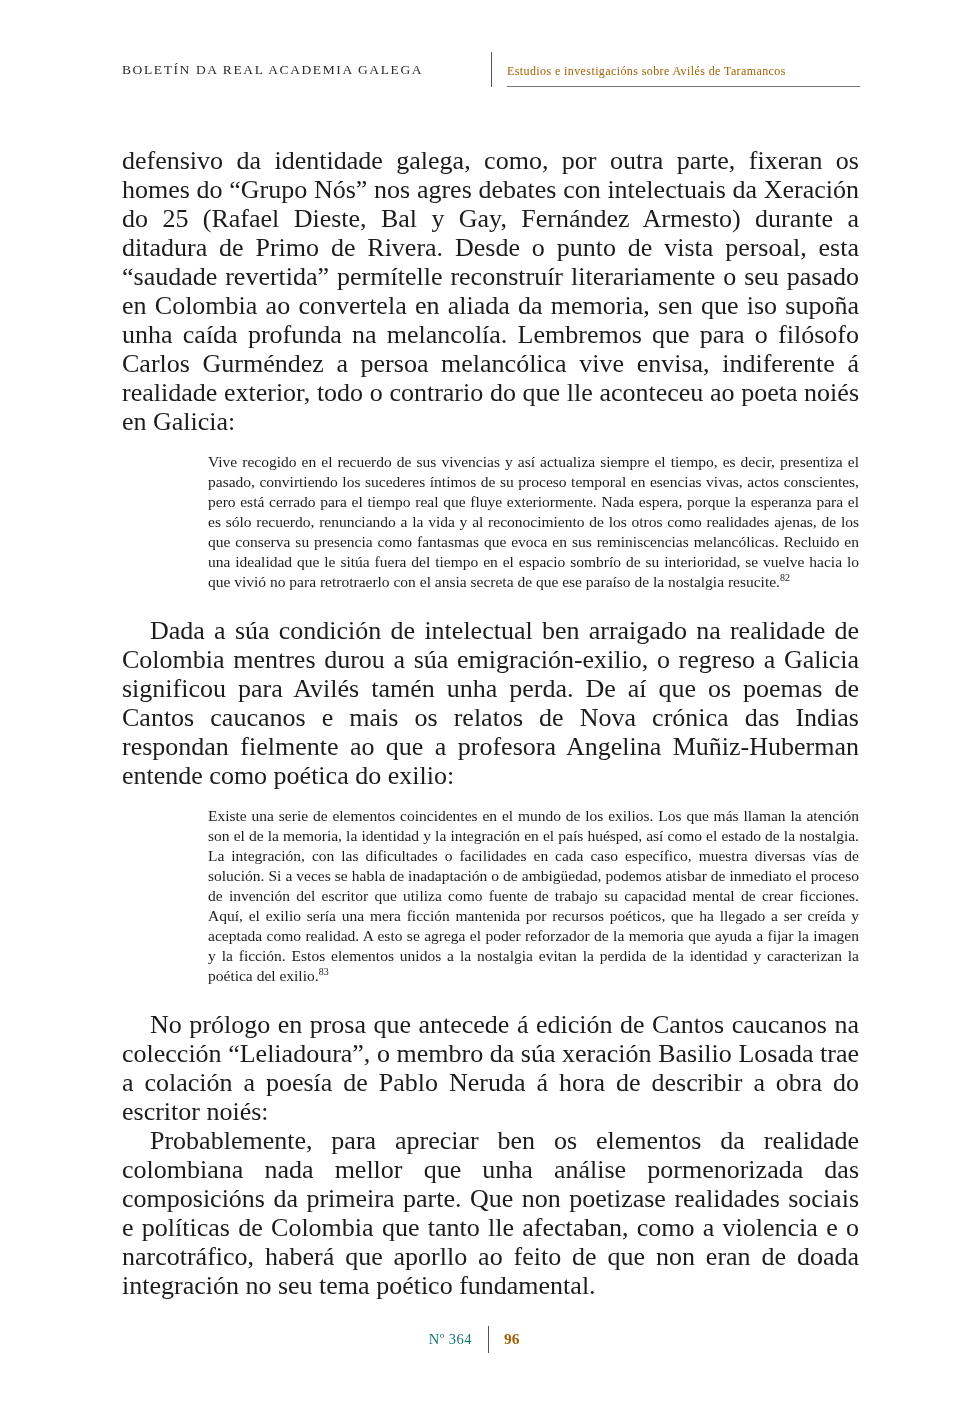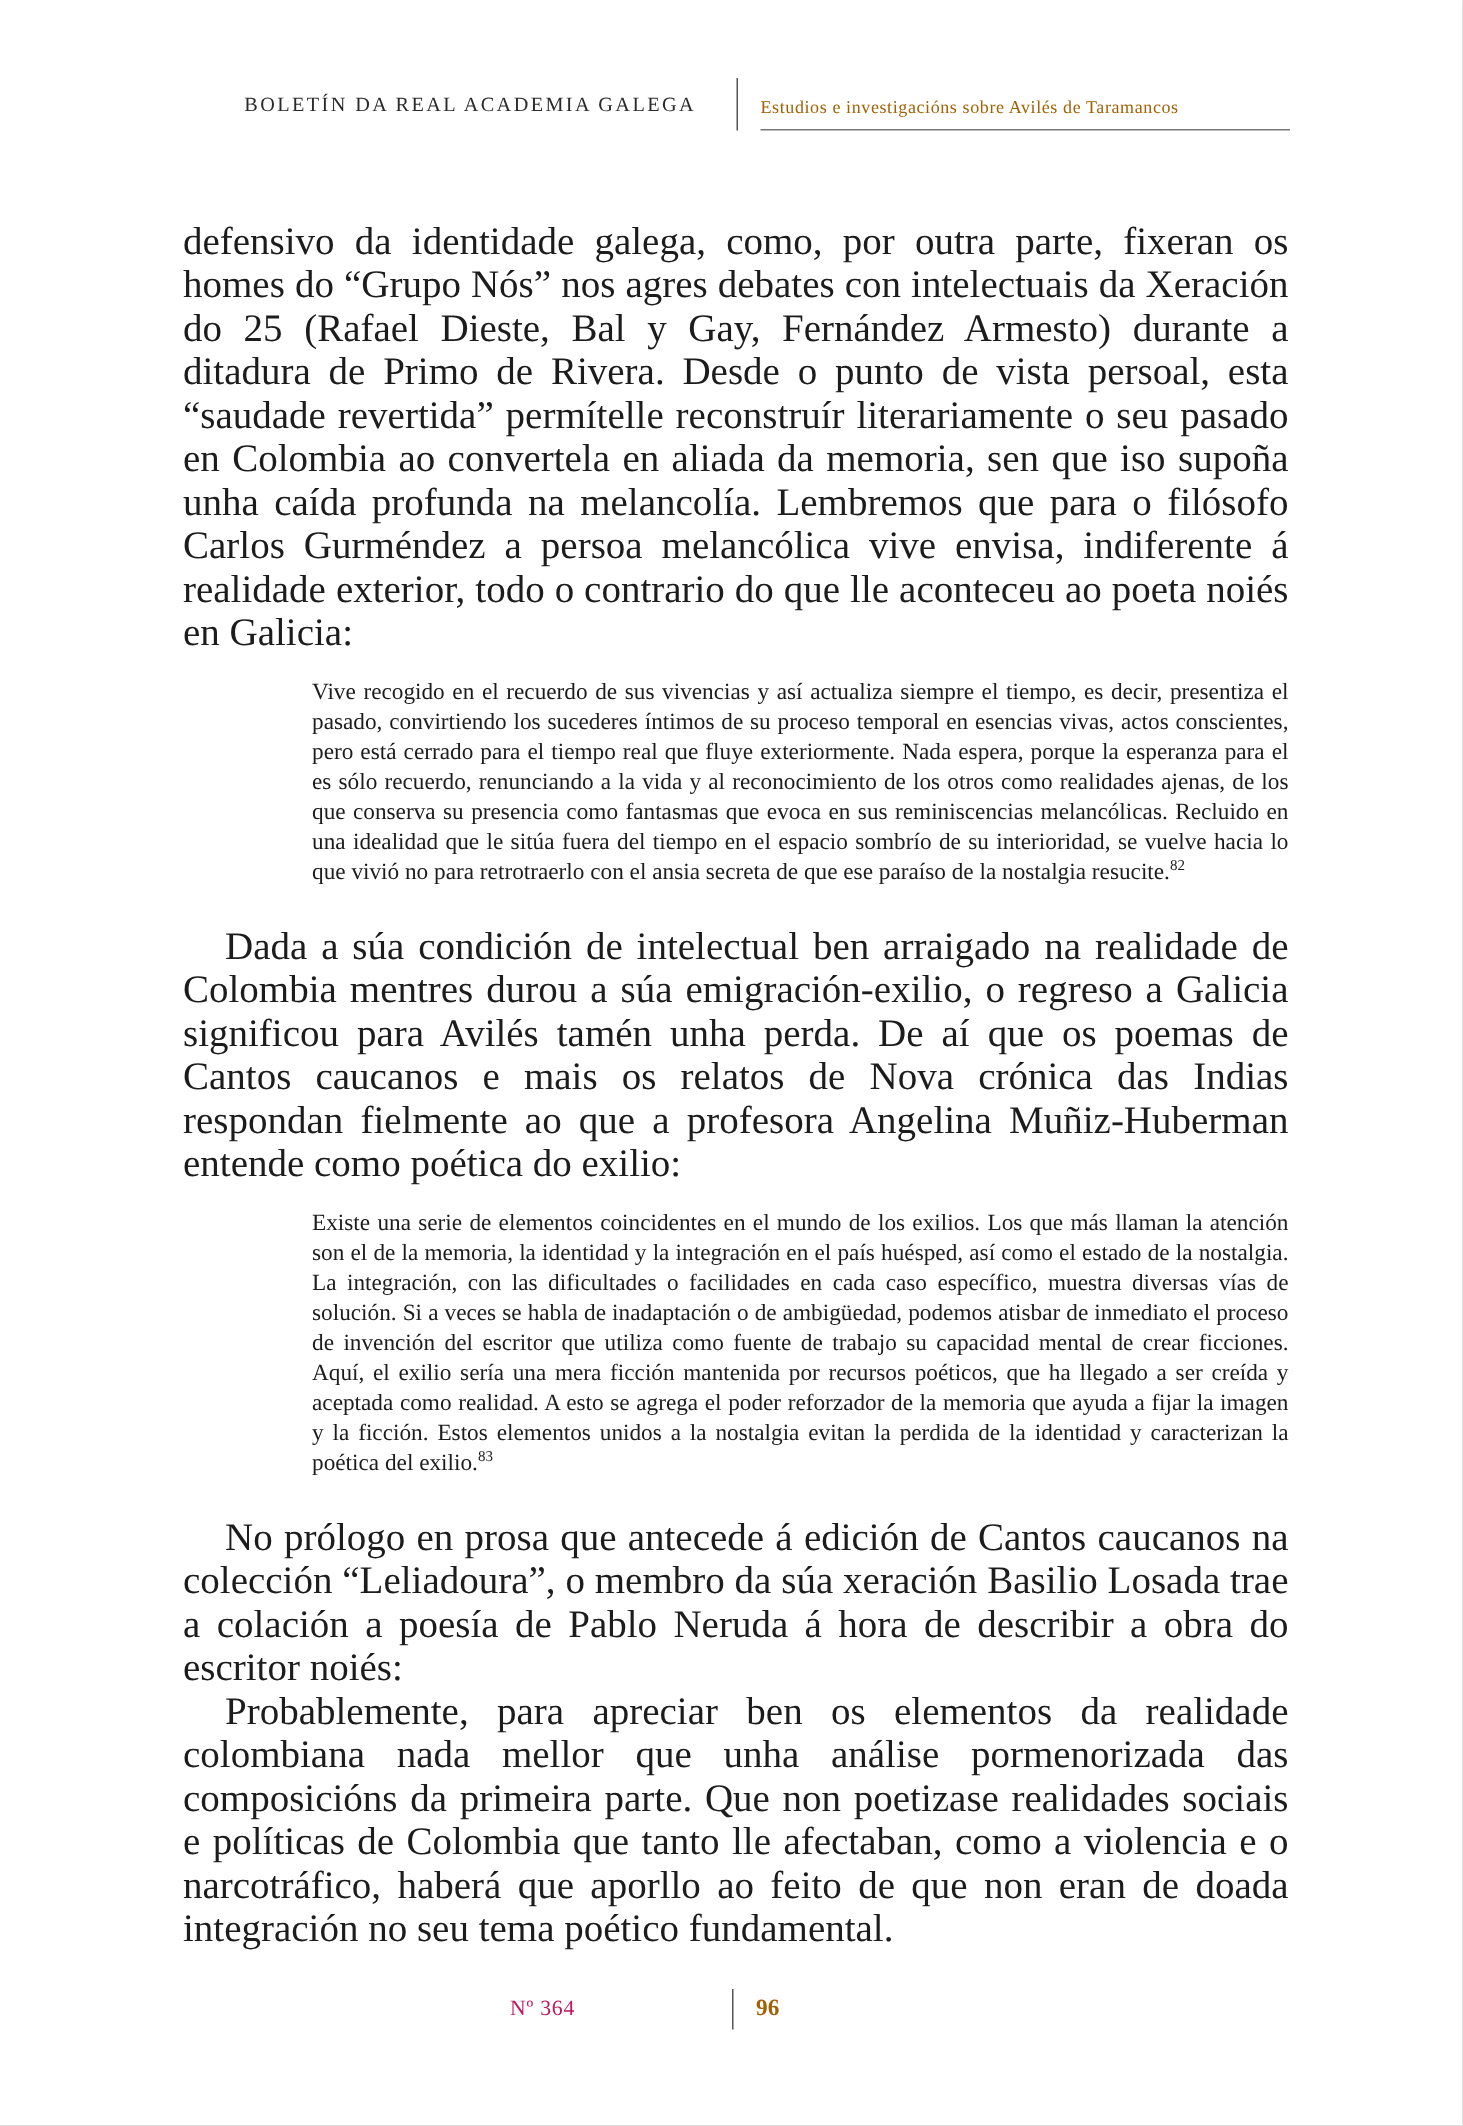--- a/index.html
+++ b/index.html
@@ -15,24 +15,24 @@
     background: #ffffff;
     color: #1c1c1c;
     font-family: "Liberation Serif", "DejaVu Serif", serif;
     overflow: hidden;
     box-shadow: 0 0 6px rgba(0,0,0,0.25);
   }
 
   
   .header-left {
     position: absolute;
-    left: 108px;
+    left: 122px;
     top: 62px;
     width: 356px;
-    text-align: right;
+    text-align: left;
     font-size: 13.5px;
     letter-spacing: 1.6px;
     color: #2a2a2a;
     white-space: nowrap;
   }
   .header-divider {
     position: absolute;
     left: 491px;
     top: 52px;
     width: 1px;
@@ -96,24 +96,24 @@
     line-height: 0;
     vertical-align: super;
   }
 
   
   .footer-issue {
     position: absolute;
     left: 340px;
     top: 1331px;
     width: 132px;
-    text-align: left;
+    text-align: right;
     font-size: 14.5px;
     letter-spacing: 0.5px;
-    color: #be185d;
+    color: #0f766e;
     white-space: nowrap;
   }
   .footer-divider {
     position: absolute;
     left: 488px;
     top: 1326px;
     width: 1px;
     height: 27px;
     background: #555;
   }

